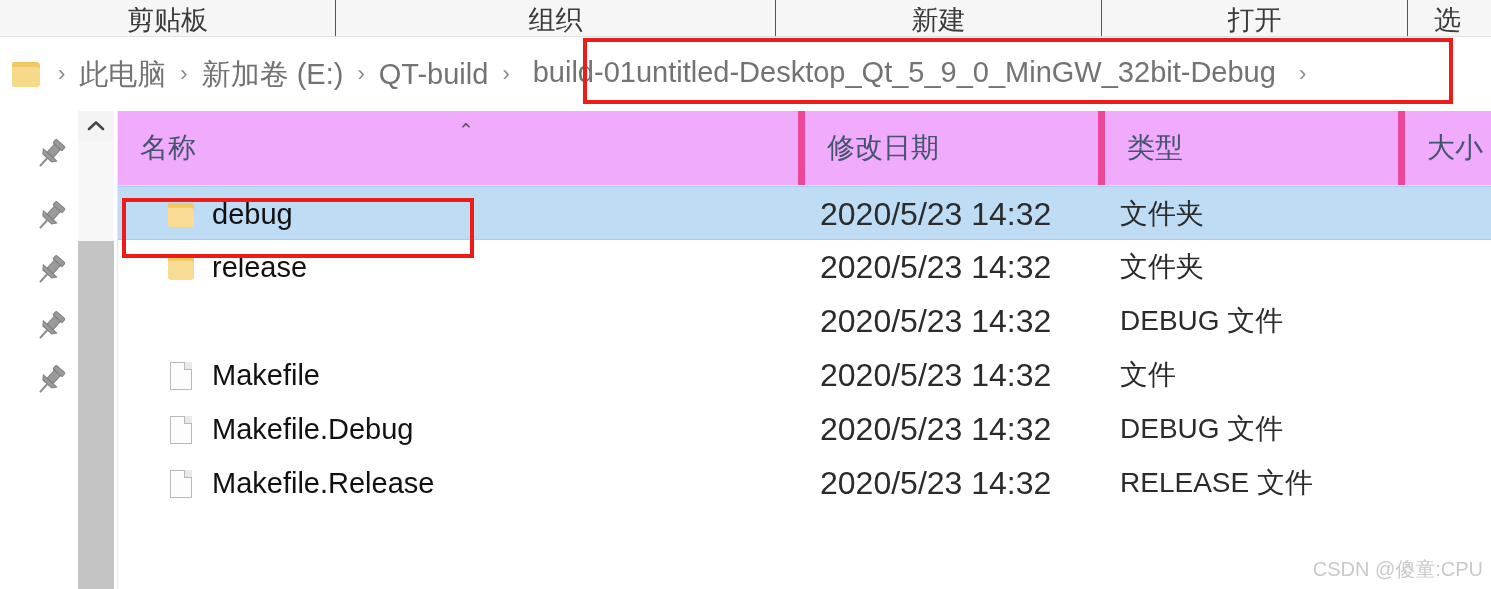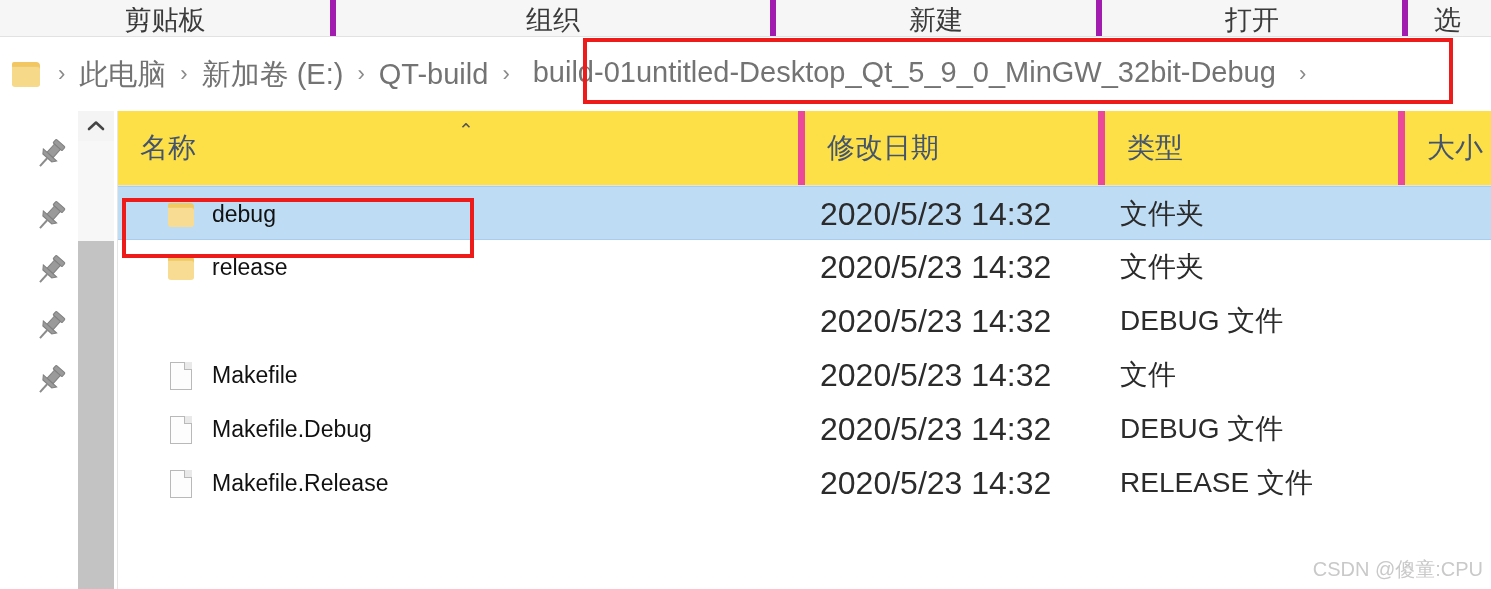--- a/index.html
+++ b/index.html
@@ -31,21 +31,21 @@
     display: flex;
     align-items: flex-end;
     box-sizing: border-box;
   }
   .ribbon-group {
     height: 36px;
     display: flex;
     align-items: flex-end;
     justify-content: center;
     box-sizing: border-box;
-    border-right: 6px solid #a21caf;
+    border-right: 1px solid #a21caf;
     position: relative;
   }
   .ribbon-group:last-child { border-right: none; }
   .ribbon-label {
     font-size: 27px;
     color: #3a3a3a;
     line-height: 1;
     padding-bottom: 2px;
     white-space: nowrap;
     overflow: hidden;
@@ -185,21 +185,21 @@
   .filelist {
     position: absolute;
     left: 118px; top: 0;
     width: 1373px; height: 478px;
     background: #ffffff;
   }
   .col-headers {
     position: absolute;
     left: 0; top: 0;
     width: 1373px; height: 74px;
-    background: #fde047;
+    background: #f0abfc;
     border-bottom: 1px solid #e4e4e4;
   }
   .col-head {
     position: absolute;
     top: 0;
     height: 74px;
     display: flex;
     align-items: center;
     box-sizing: border-box;
     font-size: 28px;
@@ -266,21 +266,21 @@
     font-size: 28px;
     color: #2b2b2b;
     white-space: nowrap;
   }
   .cell-size {
     position: absolute;
     left: 1280px; top: 0;
     width: 93px; height: 54px;
   }
   .name-text {
-    font-size: 23px;
+    font-size: 29px;
     color: #111111;
     white-space: nowrap;
     line-height: 1;
   }
 
   
   .ic {
     width: 30px; height: 32px;
     margin-right: 16px;
     flex: 0 0 auto;

